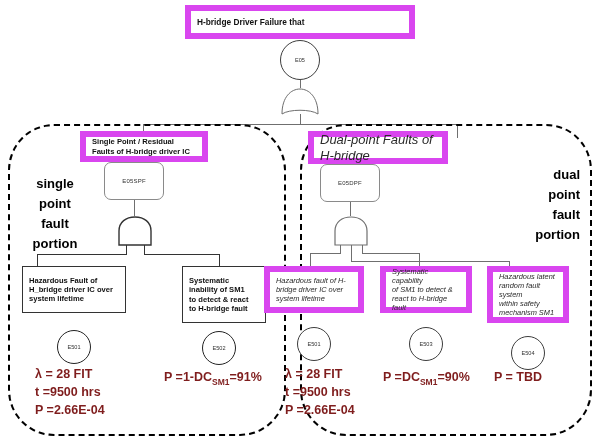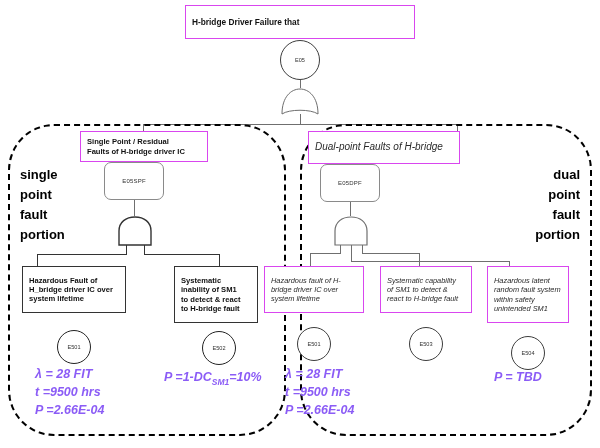--- a/index.html
+++ b/index.html
@@ -19,21 +19,21 @@
 
   
   .region{
     border:2.5px dashed #000;
     border-radius:46px;
     background:transparent;
   }
 
   
   .evbox{
-    border:1px solid #d946ef;
+    border:6px solid #d946ef;
     background:#ffffff;
     display:flex;
     align-items:center;
     padding:4px 6px;
     line-height:1.22;
   }
   .evbox.bold{font-weight:bold;color:#111;}
   .evbox.ital{font-style:italic;color:#2a2a2a;}
   .evbox span{display:block;width:100%;}
 
@@ -65,23 +65,22 @@
     line-height:1.55;
     color:#000;
   }
   .caption.right{text-align:right;}
 
   
   .formula{
     font-weight:bold;
     font-size:12.5px;
     line-height:1.42;
-    color:#8b5cf6;
+    color:#7f1d1d;
     white-space:nowrap;
-    font-style:italic;
   }
   .formula sub{font-size:8.5px;}
 
   
   .vline{background:#6f6f6f;width:1px;}
   .hline{background:#6f6f6f;height:1px;}
 
   
   .gate{overflow:visible;}
 </style>
@@ -108,21 +107,21 @@
 
   <div class="abs vline" style="left:300px;top:114px;height:11px;"></div>
 
   <div class="abs hline" style="left:143px;top:124px;width:314px;"></div>
 
   <div class="abs vline" style="left:143px;top:124px;height:14px;"></div>
   <div class="abs vline" style="left:457px;top:124px;height:14px;"></div>
 
   <div class="abs region" style="left:8px;top:124px;width:278px;height:312px;"></div>
 
-  <div class="abs caption" style="left:20px;top:165px;width:70px;">
+  <div class="abs caption" style="left:20px;top:174px;width:70px;text-align:center;">
     <div>single</div>
     <div>point</div>
     <div>fault</div>
     <div>portion</div>
   </div>
 
   <div class="abs evbox bold" style="left:80px;top:131px;width:128px;height:31px;font-size:7.6px;">
     <span>
       <span>Single Point / Residual</span>
       <span>Faults of H-bridge driver IC</span>
@@ -155,45 +154,45 @@
   </div>
   <div class="abs circ" style="left:57px;top:330px;width:34px;height:34px;border-color:#222;">
     <span>E501</span>
   </div>
   <div class="abs formula" style="left:35px;top:366px;">
     <div>λ = 28 FIT</div>
     <div>t =9500 hrs</div>
     <div>P =2.66E-04</div>
   </div>
 
-  <div class="abs evbox bold" style="left:174px;top:266px;width:84px;height:57px;font-size:7.6px;border:1px solid #333;">
+  <div class="abs evbox bold" style="left:182px;top:266px;width:84px;height:57px;font-size:7.6px;border:1px solid #333;">
     <span>
       <span>Systematic</span>
       <span>inability of SM1</span>
       <span>to detect &amp; react</span>
       <span>to H-bridge fault</span>
     </span>
   </div>
   <div class="abs circ" style="left:202px;top:331px;width:34px;height:34px;border-color:#222;">
     <span>E502</span>
   </div>
   <div class="abs formula" style="left:164px;top:369px;">
-    <span>P =1-DC</span><sub>SM1</sub><span>=10%</span>
+    <span>P =1-DC</span><sub>SM1</sub><span>=91%</span>
   </div>
 
   <div class="abs region" style="left:300px;top:124px;width:292px;height:312px;"></div>
 
   <div class="abs caption right" style="left:510px;top:165px;width:70px;">
     <div>dual</div>
     <div>point</div>
     <div>fault</div>
     <div>portion</div>
   </div>
 
-  <div class="abs evbox ital" style="left:308px;top:131px;width:152px;height:33px;font-size:10px;">
+  <div class="abs evbox ital" style="left:308px;top:131px;width:140px;height:33px;font-size:13px;">
     <span>
       <span>Dual-point Faults of H-bridge</span>
     </span>
   </div>
 
   <div class="abs idbox" style="left:320px;top:164px;width:60px;height:38px;">
     <span>E05DPF</span>
   </div>
 
   <div class="abs vline" style="left:350px;top:202px;height:14px;"></div>
@@ -231,27 +230,30 @@
   <div class="abs evbox ital" style="left:380px;top:266px;width:92px;height:47px;font-size:7.4px;">
     <span>
       <span>Systematic capability</span>
       <span>of SM1 to detect &amp;</span>
       <span>react to H-bridge fault</span>
     </span>
   </div>
   <div class="abs circ" style="left:409px;top:327px;width:34px;height:34px;">
     <span>E503</span>
   </div>
+  <div class="abs formula" style="left:383px;top:369px;">
+    <span>P =DC</span><sub>SM1</sub><span>=90%</span>
+  </div>
 
   <div class="abs evbox ital" style="left:487px;top:266px;width:82px;height:57px;font-size:7.4px;">
     <span>
       <span>Hazardous latent</span>
       <span>random fault system</span>
       <span>within safety</span>
-      <span>unintended SM1</span>
+      <span>mechanism SM1</span>
     </span>
   </div>
   <div class="abs circ" style="left:511px;top:336px;width:34px;height:34px;">
     <span>E504</span>
   </div>
   <div class="abs formula" style="left:494px;top:369px;">
     <span>P = TBD</span>
   </div>
 
 </div>

